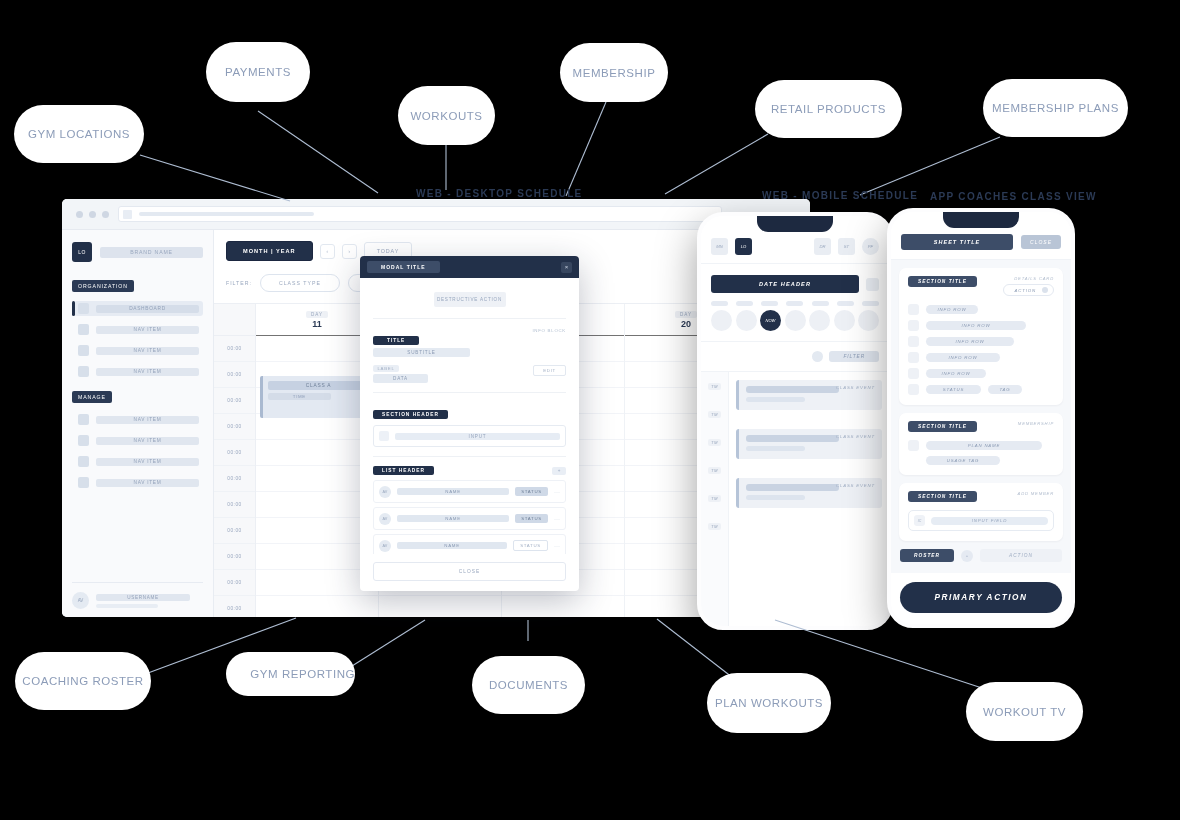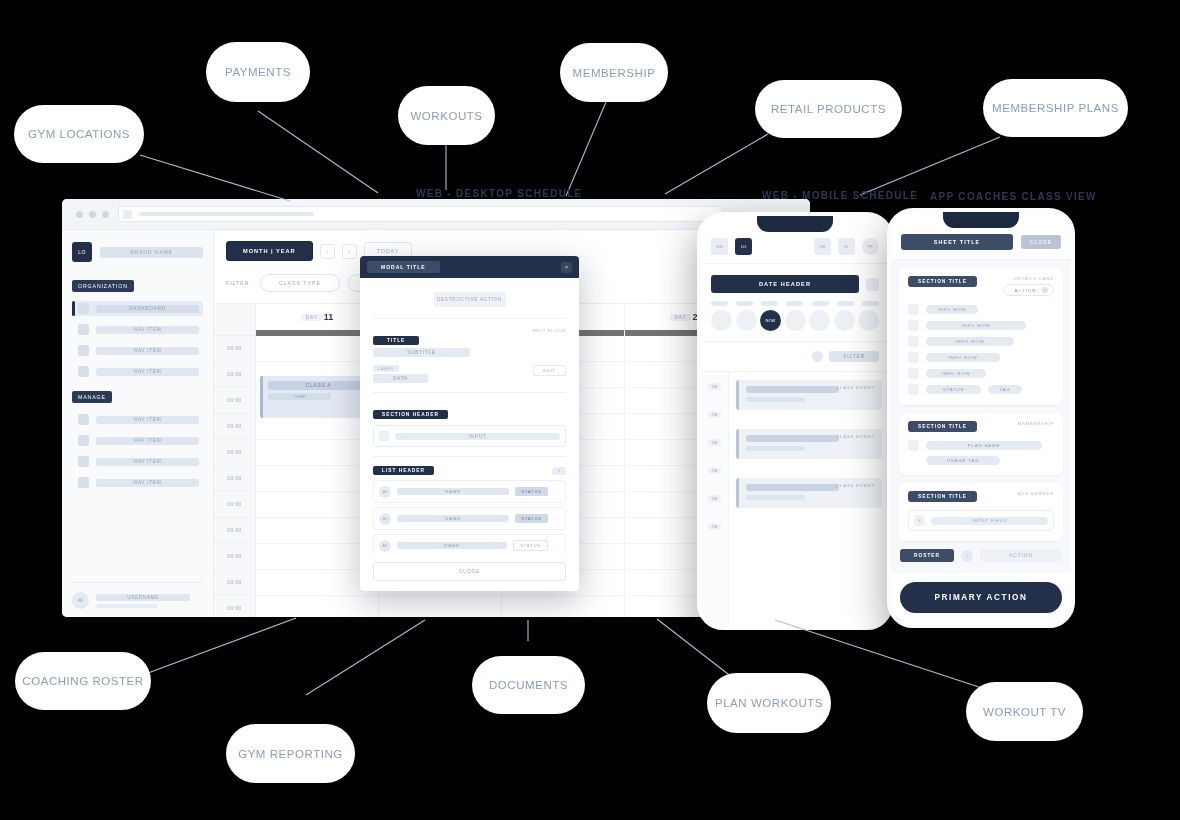--- a/index.html
+++ b/index.html
@@ -137,22 +137,22 @@
   .cal-grid { flex:1; display:flex; border-top:1px solid #eceff4; position:relative; }
   .time-col { width:42px; background:#f7f8fa; border-right:1px solid #eceff4; }
   .time-head { height:32px; border-bottom:1px solid #eceff4; }
   .time-cell {
     height:26px; border-bottom:1px solid #eff2f6;
     font-size:4.8px; color:#9aa8bf; letter-spacing:.5px;
     display:flex; align-items:center; justify-content:center;
   }
   .day-col { flex:1; border-right:1px solid #eff2f6; position:relative; }
   .day-head {
-    height:32px; border-bottom:6px solid #737373; display:flex;
-    flex-direction:row; align-items:center; justify-content:center; gap:1px;
+    height:32px; border-bottom:1px solid #737373; display:flex;
+    flex-direction:column; align-items:center; justify-content:center; gap:1px;
   }
   .day-word {
     font-size:4.6px; letter-spacing:.9px; color:#9aa8bf; background:#eef1f6;
     border-radius:2px; padding:1px 5px;
   }
   .day-num { font-size:9px; font-weight:bold; color:#2b3a55; }
   .day-cell { height:26px; border-bottom:1px solid #f2f4f8; }
   .cal-event {
     position:absolute; left:4px; right:4px; top:72px; height:42px;
     background:#e3e9f2; border-left:3px solid #a9b9d0; border-radius:2px;
@@ -256,20 +256,21 @@
     width:100%; border:1px solid #e4e9f1; border-radius:3px; background:#fff;
     color:#9aa8bf; font-size:4.8px; letter-spacing:1px; padding:6px 0; text-align:center;
   }
 
   
   .phone {
     position:absolute; background:#fff; border-radius:26px; z-index:12;
     border: 4px solid #fdfdfe;
     box-shadow: 0 16px 42px rgba(0,0,0,0.38);
     overflow:hidden;
+    font-style:italic;
   }
   #phone1 { left:697px; top:212px; width:196px; height:418px; }
   #phone2 { left:887px; top:208px; width:188px; height:420px; }
   .notch {
     position:absolute; left:50%; transform:translateX(-50%); top:-1px;
     width:76px; height:17px; background:#1d2940; border-radius:0 0 11px 11px; z-index:5;
   }
   .ph-body { width:100%; height:100%; display:flex; flex-direction:column; background:#fff; }
 
   
@@ -403,21 +404,21 @@
   <div class="pill" style="left:983px; top:79px; width:145px; height:58px;">
     <span>MEMBERSHIP PLANS</span>
   </div>
   <div class="pill" style="left:755px; top:80px; width:147px; height:58px;">
     <span>RETAIL PRODUCTS</span>
   </div>
 
   <div class="pill" style="left:15px; top:652px; width:136px; height:58px;">
     <span>COACHING ROSTER</span>
   </div>
-  <div class="pill" style="left:226px; top:724px; width:129px; height:59px;">
+  <div class="pill" style="left:226px; top:652px; width:129px; height:44px;justify-content:flex-end;">
     <span>GYM REPORTING</span>
   </div>
   <div class="pill" style="left:472px; top:656px; width:113px; height:58px;">
     <span>DOCUMENTS</span>
   </div>
   <div class="pill" style="left:707px; top:673px; width:124px; height:60px;">
     <span>PLAN WORKOUTS</span>
   </div>
   <div class="pill" style="left:966px; top:682px; width:117px; height:59px;">
     <span>WORKOUT TV</span>

